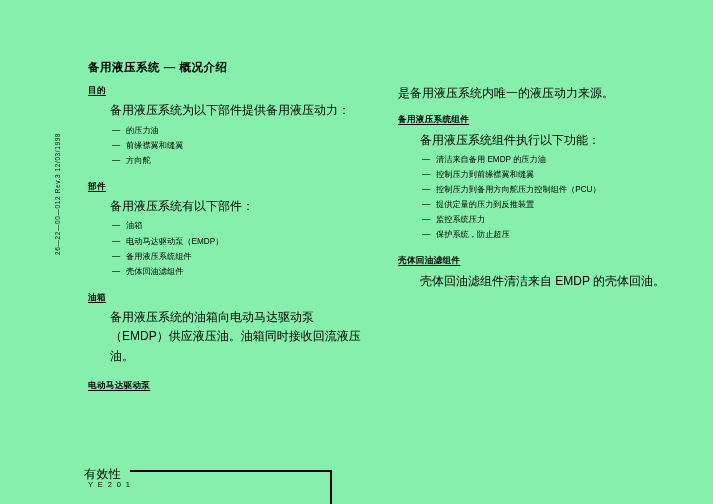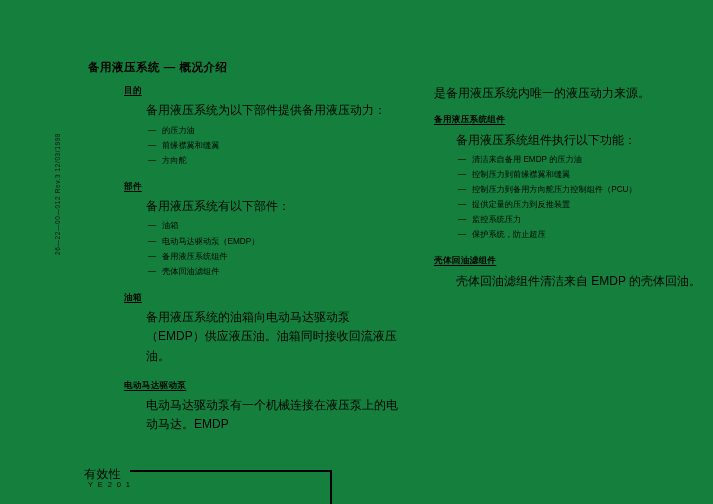--- a/index.html
+++ b/index.html
@@ -13,21 +13,21 @@
     overflow: hidden;
     font-family: "Liberation Sans", sans-serif;
     color: #000000;
     position: relative;
   }
   .page {
     position: absolute;
     left: 0; top: 0;
     width: 713px;
     height: 504px;
-    background: #15803d;
+    background: #86efac;
   }
   
   .side-code {
     position: absolute;
     left: 54px;
     top: 255px;
     transform: rotate(-90deg);
     transform-origin: left top;
     font-size: 6.5px;
     letter-spacing: 0.6px;
@@ -40,21 +40,20 @@
     left: 88px;
     top: 60px;
     font-size: 11.5px;
     font-weight: bold;
     letter-spacing: 0.5px;
   }
   .col {
     position: absolute;
     font-size: 8.2px;
     line-height: 1.55;
-    margin-left: 36px;
   }
   .col-left { left: 88px; top: 84px; width: 280px; }
   .col-right { left: 398px; top: 84px; width: 290px; }
 
   .hdr {
     font-weight: bold;
     font-size: 8.6px;
     text-decoration: underline;
     text-underline-offset: 2px;
     margin: 0 0 4px 0;
@@ -160,21 +159,20 @@
       </ul>
     </div>
 
     <div class="block">
       <div class="hdr spaced">油箱</div>
       <div class="para">备用液压系统的油箱向电动马达驱动泵（EMDP）供应液压油。油箱同时接收回流液压油。</div>
     </div>
 
     <div class="block">
       <div class="hdr spaced">电动马达驱动泵</div>
-      <div class="para">电动马达驱动泵有一个机械连接在液压泵上的电动马达。EMDP</div>
     </div>
 
   </div>
 
   <div class="col col-right">
 
     <div class="block">
       <div class="para noindent">是备用液压系统内唯一的液压动力来源。</div>
     </div>
 

